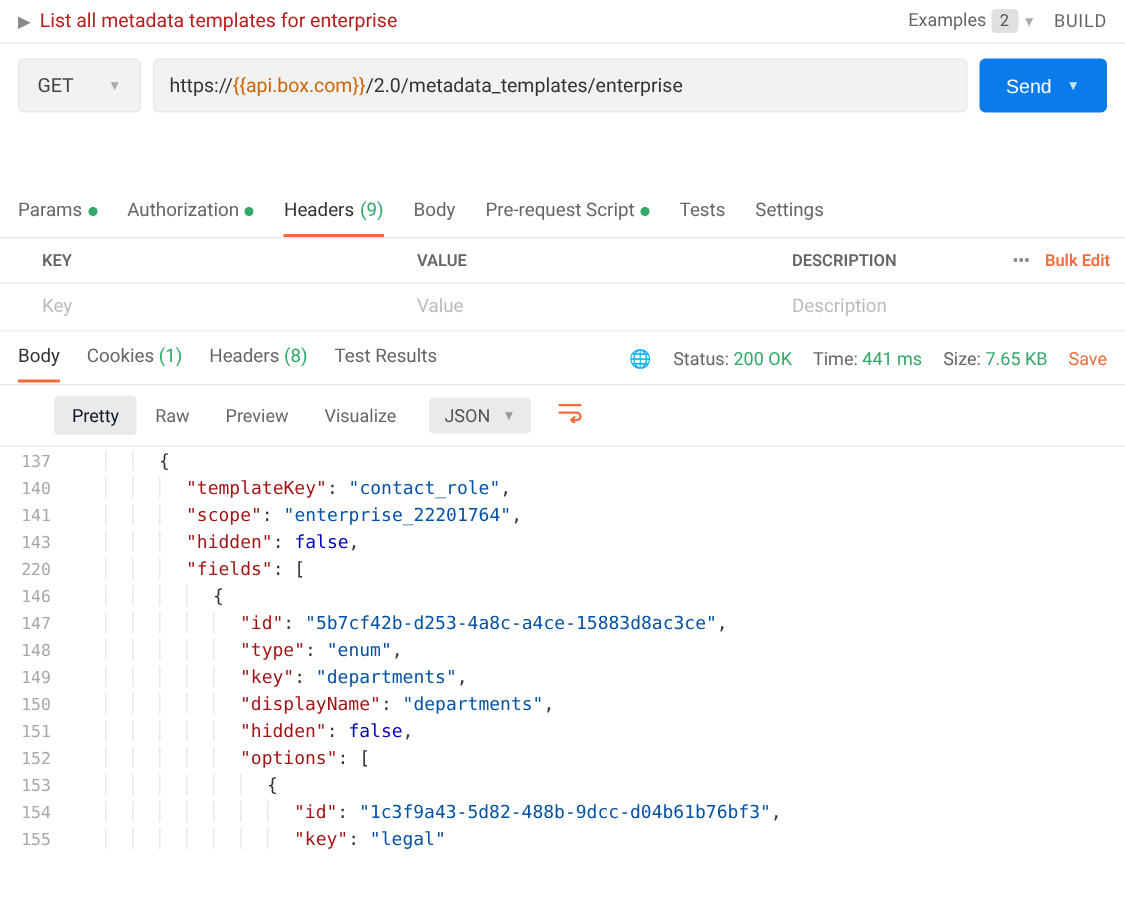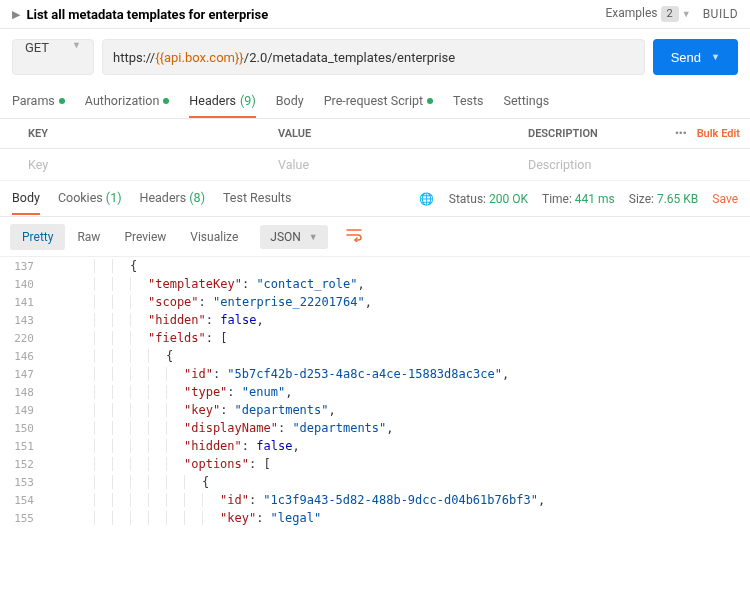--- a/index.html
+++ b/index.html
@@ -1,30 +1,30 @@
 <!DOCTYPE html>
 <html><head>
 <meta charset="utf-8">
 <style>
 * { box-sizing: border-box; margin: 0; padding: 0; }
 body { font-family: -apple-system, BlinkMacSystemFont, "Segoe UI", Roboto, Arial, sans-serif; font-size: 13px; color: #333; background: #fff; width: 750px; height: 600px; overflow: hidden; }
 .topbar { display: flex; align-items: center; padding: 6px 12px; border-bottom: 1px solid #e8e8e8; }
 .topbar .chevron { color: #888; margin-right: 6px; font-size: 11px; }
-.topbar .title { font-weight: 700; color: #000000; flex: 1; }
+.topbar .title { font-weight: 400; color: #b91c1c; flex: 1; }
 .topbar .right { display: flex; align-items: center; gap: 12px; color: #666; font-size: 12px; }
 .badge-count { background: #e0e0e0; color: #555; border-radius: 3px; padding: 0 6px; font-size: 11px; display: inline-block; line-height: 16px; }
 .chev-down-sm { color: #aaa; font-size: 9px; }
 .urlrow { display: flex; gap: 8px; padding: 10px 12px; align-items: stretch; }
-.method-box { display: flex; align-items: flex-start; background: #f2f2f2; border: 1px solid #e8e8e8; border-radius: 4px; padding: 0 12px; min-width: 82px; height: 36px; justify-content: space-between; color: #444; }
+.method-box { display: flex; align-items: center; background: #f2f2f2; border: 1px solid #e8e8e8; border-radius: 4px; padding: 0 12px; min-width: 82px; height: 36px; justify-content: space-between; color: #444; }
 .method-box .chev { color: #aaa; font-size: 9px; }
 .urlinput { flex: 1; background: #f2f2f2; border: 1px solid #e8e8e8; border-radius: 4px; height: 36px; display: flex; align-items: center; padding: 0 10px; font-family: inherit; font-size: 13px; color: #333; }
 .urlinput .tpl { color: #d16400; }
 .sendbtn { background: #097bed; color: #fff; border: none; border-radius: 4px; height: 36px; padding: 0 18px; display: flex; align-items: center; gap: 10px; font-size: 13px; font-weight: 500; cursor: pointer; }
 .sendbtn .chev { color: #c8e1fa; font-size: 9px; }
-.reqtabs { display: flex; gap: 20px; padding: 0 12px; border-bottom: 1px solid #e8e8e8; font-size: 12.5px; }
+.reqtabs { display: flex; gap: 20px; padding: 0 12px; border-bottom: 1px solid #e8e8e8; font-size: 12.5px; margin-top: 40px; }
 .reqtab { padding: 8px 0; color: #666; cursor: pointer; display: flex; align-items: center; gap: 4px; border-bottom: 2px solid transparent; }
 .reqtab.active { color: #333; border-bottom-color: #f26b3a; }
 .dot { width: 6px; height: 6px; border-radius: 50%; background: #2fa866; display: inline-block; }
 .count-paren { color: #2fa866; }
 .kvhead { display: flex; align-items: center; border-bottom: 1px solid #e8e8e8; height: 30px; font-size: 11px; color: #666; font-weight: 600; }
 .kvhead .col1 { width: 278px; padding-left: 28px; }
 .kvhead .col2 { width: 250px; }
 .kvhead .col3 { flex: 1; }
 .kvhead .dots { color: #888; padding: 0 6px; cursor:pointer; }
 .kvhead .bulk { color: #f26b3a; padding: 0 4px; cursor:pointer; }
@@ -35,26 +35,26 @@
 .resptabs { display: flex; align-items: center; padding: 0 12px; height: 36px; border-bottom: 1px solid #e8e8e8; font-size: 12.5px; }
 .resptab { margin-right: 18px; color: #666; cursor: pointer; padding: 8px 0; border-bottom: 2px solid transparent; }
 .resptab.active { color: #333; border-bottom-color: #f26b3a; }
 .resptabs .spacer { flex: 1; }
 .respmeta { display: flex; align-items: center; gap: 14px; font-size: 12px; color: #666; }
 .respmeta .globe { color: #888; }
 .respmeta .val-green { color: #2fa866; }
 .respmeta .save { color: #f26b3a; cursor:pointer; }
 .viewbar { display: flex; align-items: center; padding: 6px 10px; gap: 0; background: #fff; border-bottom: 1px solid #eee; }
 .viewbtn { padding: 6px 12px; font-size: 12px; color: #666; cursor: pointer; border-radius: 3px; }
-.viewbtn.active { background: #eaeaea; color: #0369a1; }
+.viewbtn.active { background: #eaeaea; color: #0f172a; margin-left: 26px; }
 .fmtbox { display:flex; align-items:center; background: #eaeaea; border-radius: 3px; padding: 5px 10px; font-size: 12px; color: #555; margin-left: 10px; gap:8px; }
 .fmtbox .chev { color: #999; font-size: 9px; }
 .wrapbtn { margin-left: 10px; padding: 5px 8px; color: #f26b3a; border-radius: 3px; cursor: pointer; }
 .code { font-family: Menlo, Consolas, monospace; font-size: 12px; overflow: auto; height: 360px; }
-.line { display: flex; height: 18px; align-items: center; gap: 24px; }
+.line { display: flex; height: 18px; align-items: center; }
 .lno { width: 44px; text-align: right; color: #a8a8a8; padding-right: 10px; user-select: none; font-size: 11px; }
 .lc { white-space: pre; padding-left: 8px; position: relative; }
 .lc .guide { position:absolute; left:0; top:0; bottom:0; border-left:1px solid #e8e8e8; }
 .k { color: #a31515; }
 .s { color: #0451a5; }
 .b { color: #0000c0; }
 .p { color: #333; }
 </style>
 </head>
 <body>

